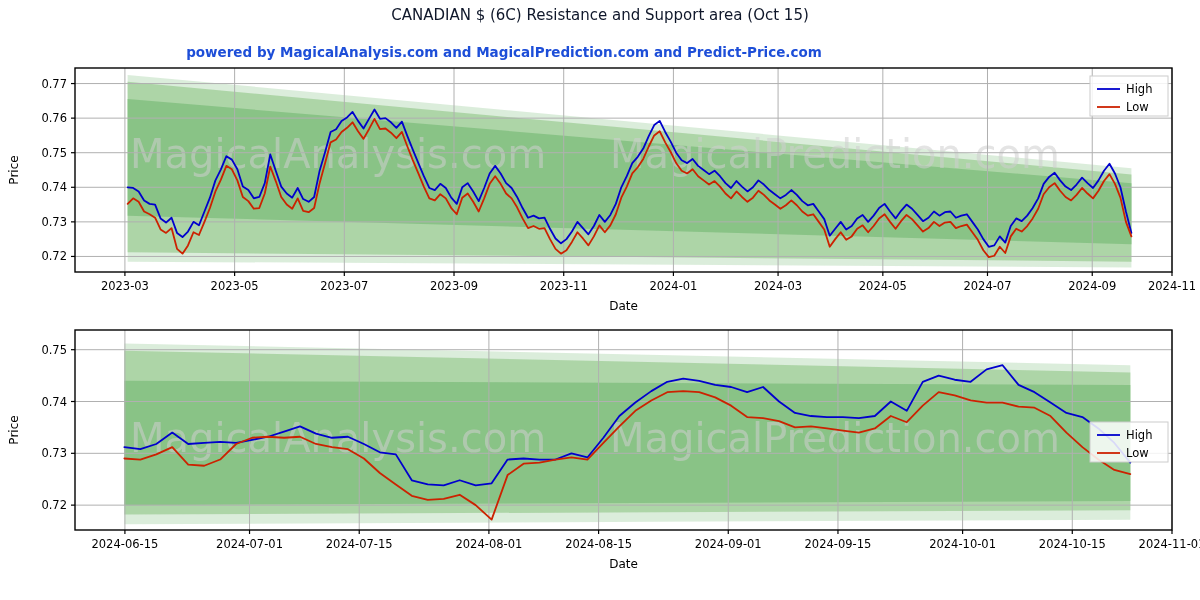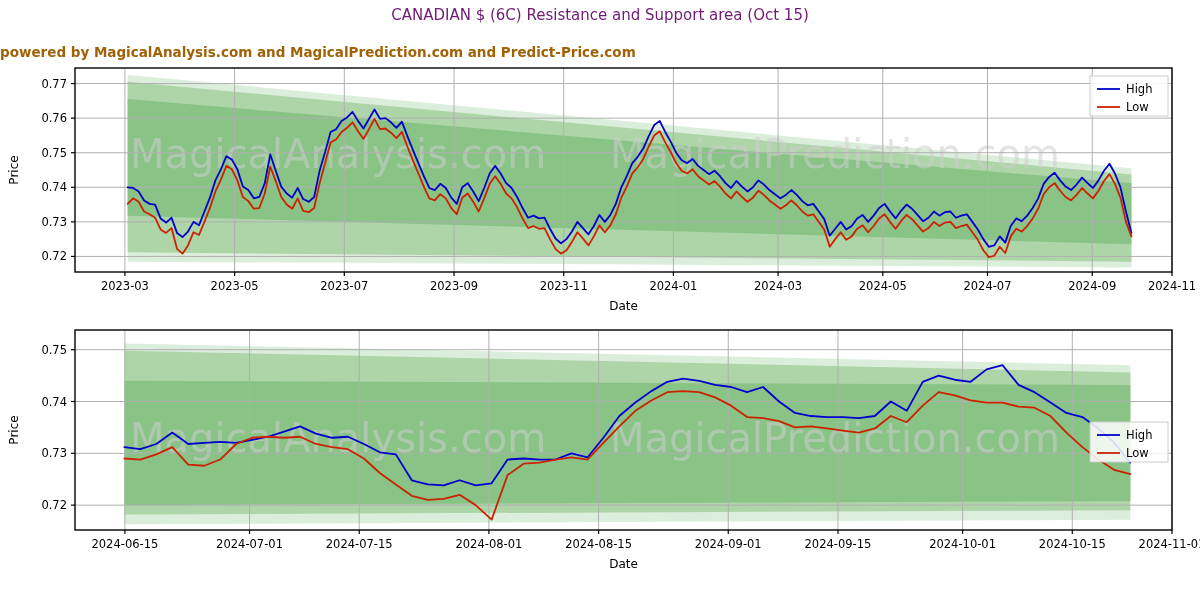--- a/index.html
+++ b/index.html
@@ -4,25 +4,25 @@
 <style>
   html,body{margin:0;padding:0;}
   body{
     width:1200px;height:600px;background:#ffffff;
     font-family:"DejaVu Sans","Liberation Sans",sans-serif;
     overflow:hidden;
   }
   #root{position:relative;width:1200px;height:600px;}
   .title{
     position:absolute;left:0;top:6px;width:1200px;text-align:center;
-    font-size:15px;color:#701a75;font-weight:normal;
+    font-size:15px;color:#0f172a;font-weight:normal;
   }
   .subtitle{
-    position:absolute;left:0;top:44px;width:1008px;text-align:left;
-    font-size:13.5px;color:#a16207;font-weight:bold;
+    position:absolute;left:0;top:44px;width:1008px;text-align:center;
+    font-size:13.5px;color:#1d4ed8;font-weight:bold;
   }
   svg{display:block;}
   .axis-label{font-size:12px;fill:#000;}
   .tick-label{font-size:11.5px;fill:#000;}
   .wm{font-size:40px;fill:#cfcfcf;opacity:.55;font-family:"DejaVu Sans","Liberation Sans",sans-serif;}
   .legend-text{font-size:11.5px;fill:#000;}
 </style>
 </head>
 <body>
 

